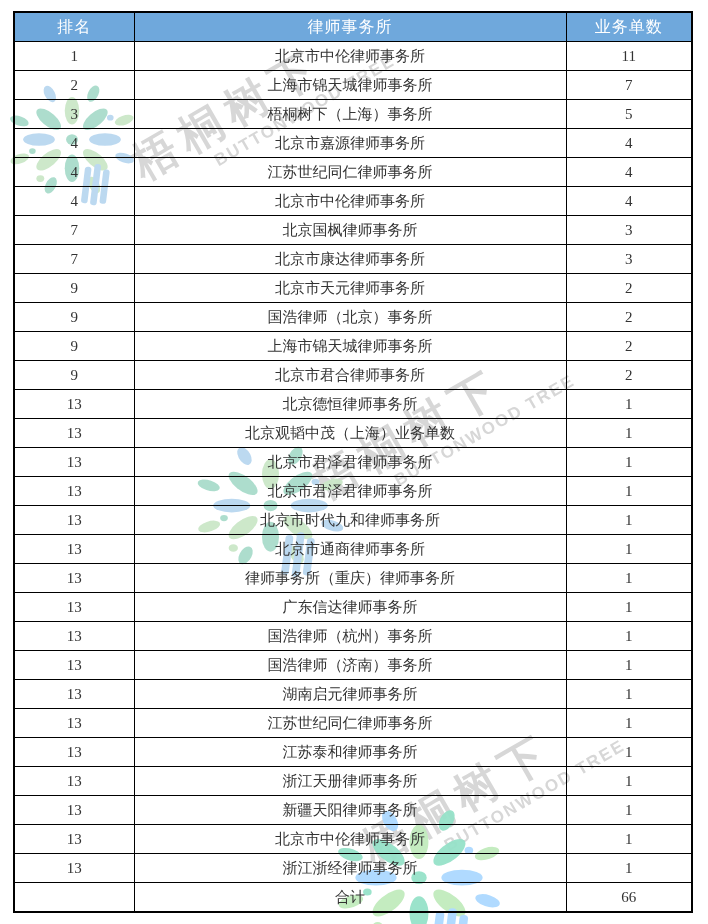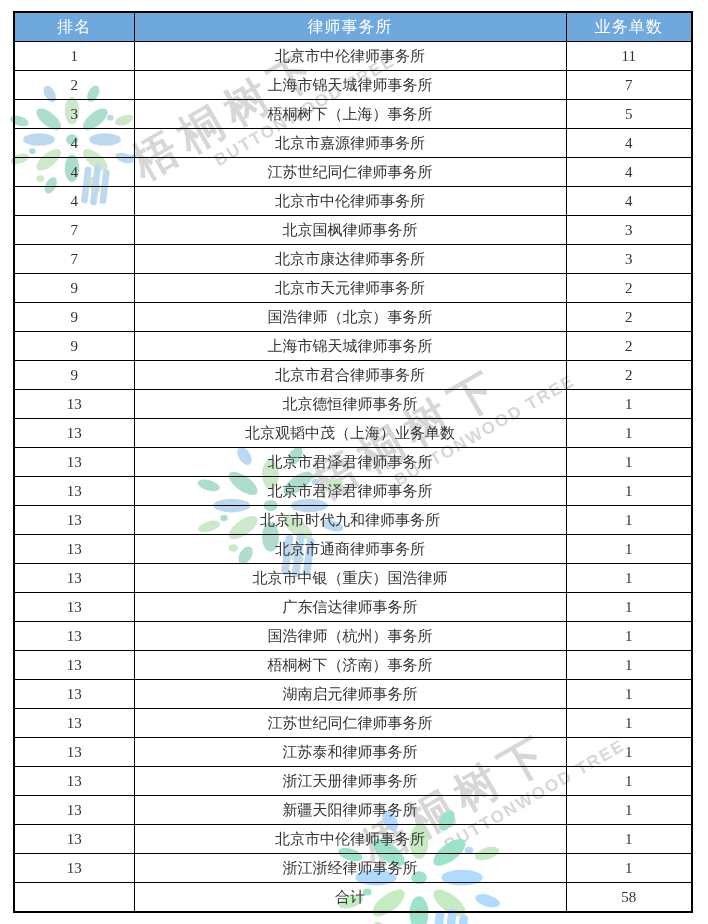--- a/index.html
+++ b/index.html
@@ -211,36 +211,36 @@
     <td>北京市时代九和律师事务所</td>
     <td>1</td>
   </tr>
           <tr>
     <td>13</td>
     <td>北京市通商律师事务所</td>
     <td>1</td>
   </tr>
           <tr>
     <td>13</td>
-    <td>北京市中银（重庆）国浩律师</td>
+    <td>律师事务所（重庆）律师事务所</td>
     <td>1</td>
   </tr>
           <tr>
     <td>13</td>
     <td>广东信达律师事务所</td>
     <td>1</td>
   </tr>
           <tr>
     <td>13</td>
     <td>国浩律师（杭州）事务所</td>
     <td>1</td>
   </tr>
           <tr>
     <td>13</td>
-    <td>梧桐树下（济南）事务所</td>
+    <td>国浩律师（济南）事务所</td>
     <td>1</td>
   </tr>
           <tr>
     <td>13</td>
     <td>湖南启元律师事务所</td>
     <td>1</td>
   </tr>
           <tr>
     <td>13</td>
     <td>江苏世纪同仁律师事务所</td>
@@ -269,18 +269,18 @@
           <tr>
     <td>13</td>
     <td>浙江浙经律师事务所</td>
     <td>1</td>
   </tr>
         </tbody>
       <tfoot>
         <tr>
           <td></td>
           <td>合计</td>
-          <td>58</td>
+          <td>66</td>
         </tr>
       </tfoot>
     </table>
   </div>
 </div>
 
 </body></html>

